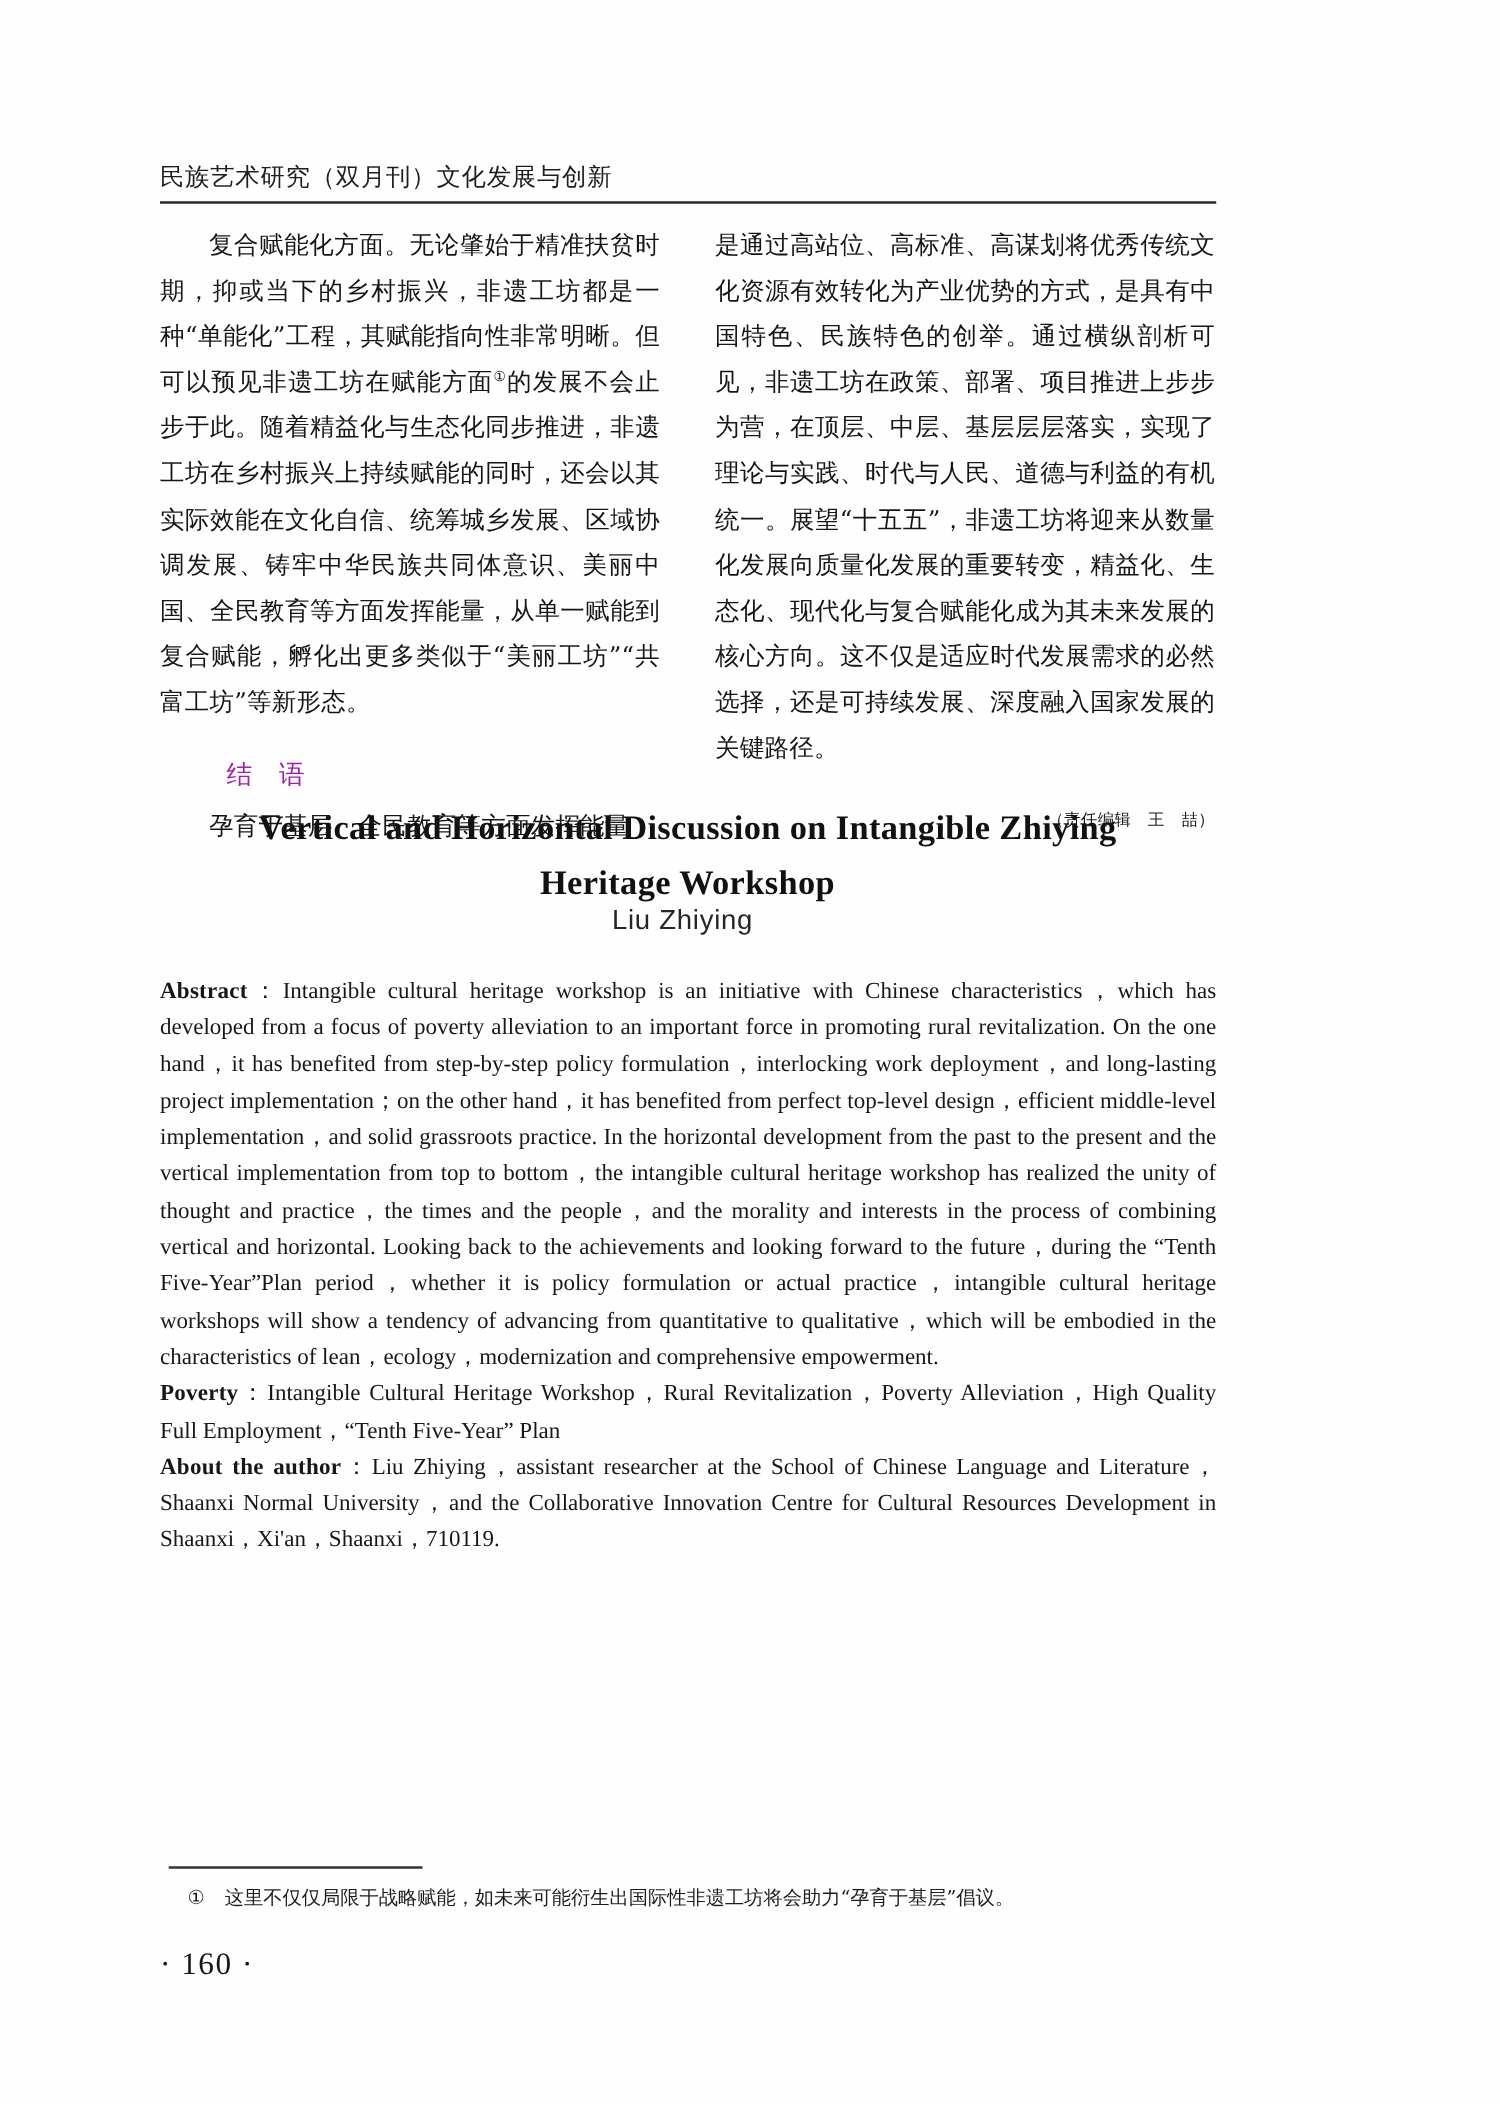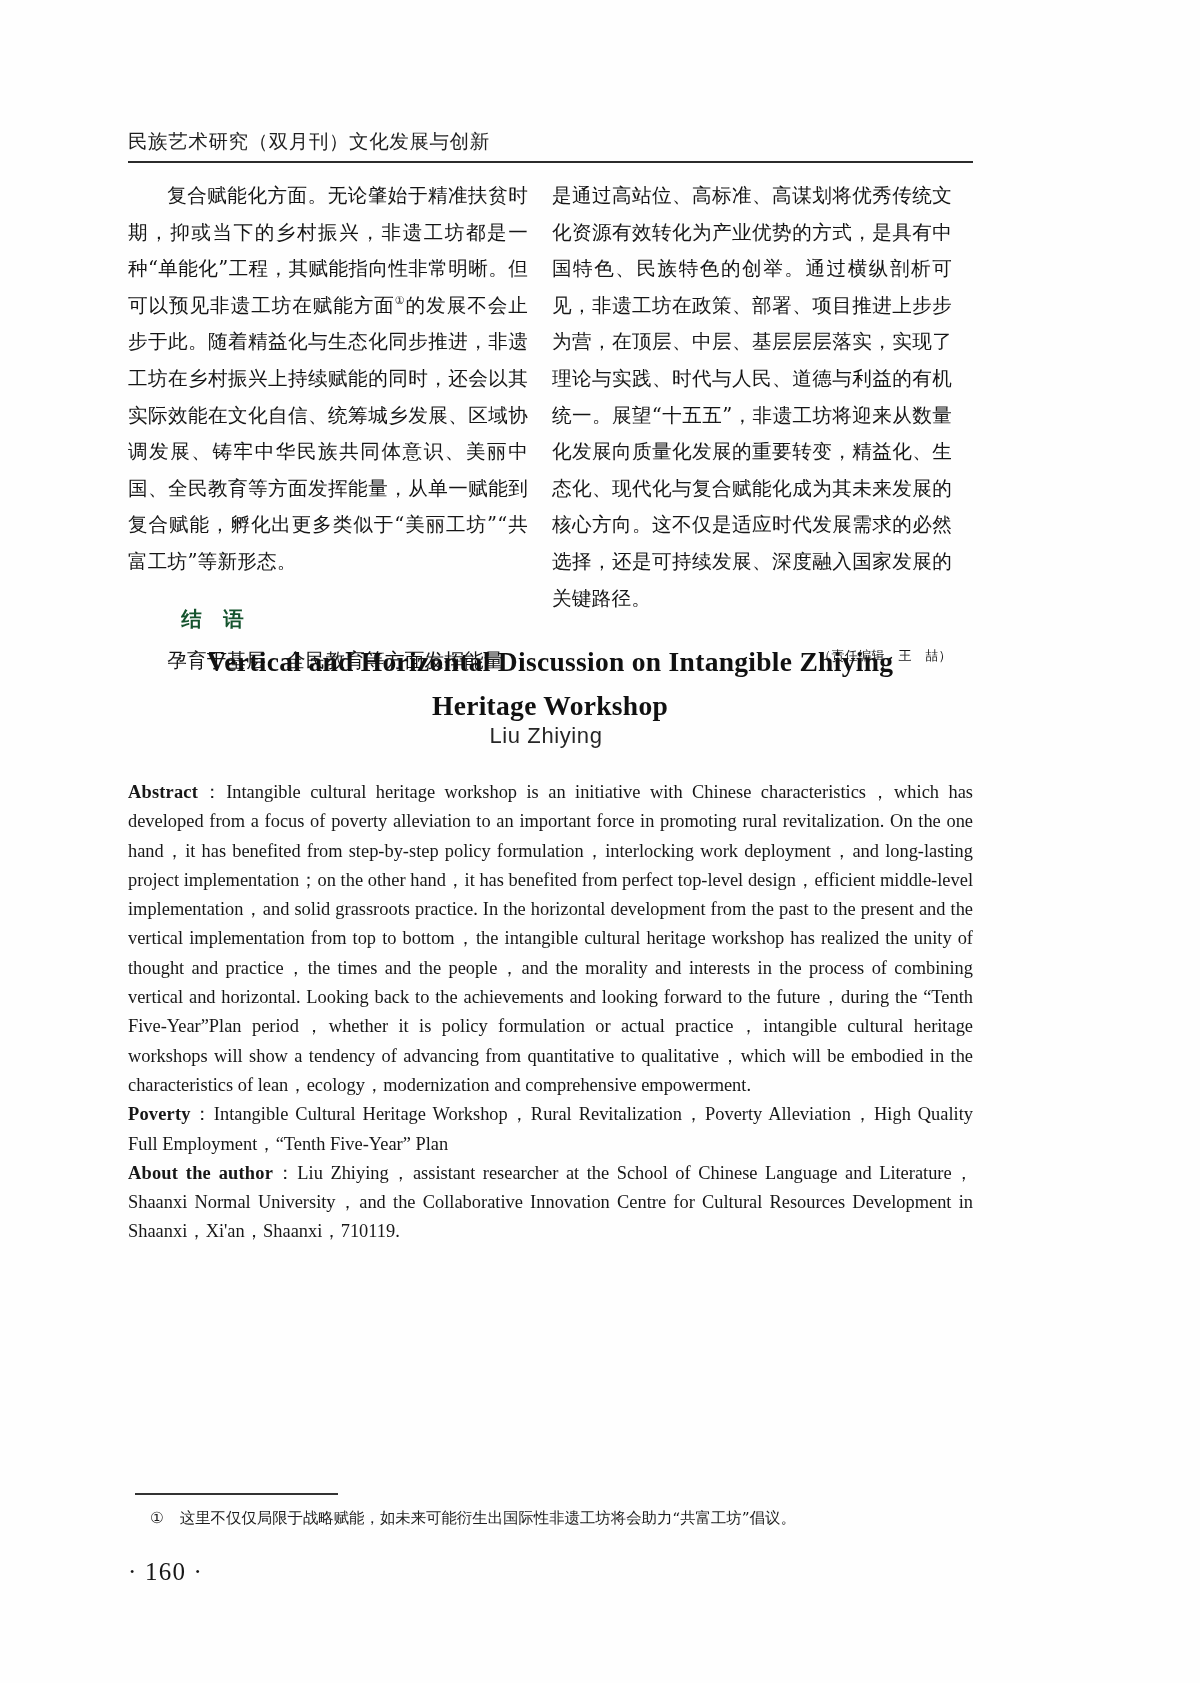--- a/index.html
+++ b/index.html
@@ -40,21 +40,21 @@
     background: #2b2b2b;
   }
 
   
   .cols {
     position: absolute;
     left: 128px;
     top: 178px;
     width: 845px;
     display: flex;
-    gap: 24px;
+    gap: 44px;
   }
   .col { width: 400px; }
 
   .cn {
     font-family: "DejaVu Serif", "Liberation Serif", serif;
     font-size: 19.6px;
     line-height: 36.6px;
     text-align: justify;
     text-justify: inter-ideograph;
     color: #151515;
@@ -65,24 +65,24 @@
     font-size: 11px;
     vertical-align: super;
     line-height: 0;
   }
 
   .section-head {
     margin-top: 24px;
     margin-bottom: 10px;
     font-family: "DejaVu Serif", "Liberation Serif", serif;
     font-size: 20.5px;
-    font-weight: bold;
+    font-weight: normal;
     letter-spacing: 0.5px;
     text-indent: 2.6em;
-    color: #14532d;
+    color: #a21caf;
   }
 
   .editor-line {
     margin-top: 30px;
     text-align: right;
     font-family: "DejaVu Serif", "Liberation Serif", serif;
     font-size: 13px;
     letter-spacing: 0.4px;
     color: #151515;
   }
@@ -199,18 +199,18 @@
 
   <div class="en-body">
     <p><span class="lbl">Abstract</span><span class="colon">：</span><span>Intangible cultural heritage workshop is an initiative with Chinese characteristics，which has developed from a focus of poverty alleviation to an important force in promoting rural revitalization. On the one hand，it has benefited from step-by-step policy formulation，interlocking work deployment，and long-lasting project implementation；on the other hand，it has benefited from perfect top-level design，efficient middle-level implementation，and solid grassroots practice. In the horizontal development from the past to the present and the vertical implementation from top to bottom，the intangible cultural heritage workshop has realized the unity of thought and practice，the times and the people，and the morality and interests in the process of combining vertical and horizontal. Looking back to the achievements and looking forward to the future，during the “Tenth Five-Year”Plan period，whether it is policy formulation or actual practice，intangible cultural heritage workshops will show a tendency of advancing from quantitative to qualitative，which will be embodied in the characteristics of lean，ecology，modernization and comprehensive empowerment.</span></p>
     <p><span class="lbl">Poverty</span><span class="colon">：</span><span>Intangible Cultural Heritage Workshop，Rural Revitalization，Poverty Alleviation，High Quality Full Employment，“Tenth Five-Year” Plan</span></p>
     <p><span class="lbl">About the author</span><span class="colon">：</span><span>Liu Zhiying，assistant researcher at the School of Chinese Language and Literature，Shaanxi Normal University，and the Collaborative Innovation Centre for Cultural Resources Development in Shaanxi，Xi'an，Shaanxi，710119.</span></p>
   </div>
 
   <div class="fn-rule"></div>
   <div class="footnote">
     <span class="fn-mark">①</span>
-    <span class="fn-text">这里不仅仅局限于战略赋能，如未来可能衍生出国际性非遗工坊将会助力“共富工坊”倡议。</span>
+    <span class="fn-text">这里不仅仅局限于战略赋能，如未来可能衍生出国际性非遗工坊将会助力“孕育于基层”倡议。</span>
   </div>
 
   <div class="folio">· 160 ·</div>
 
 </div>
 
 </body></html>

